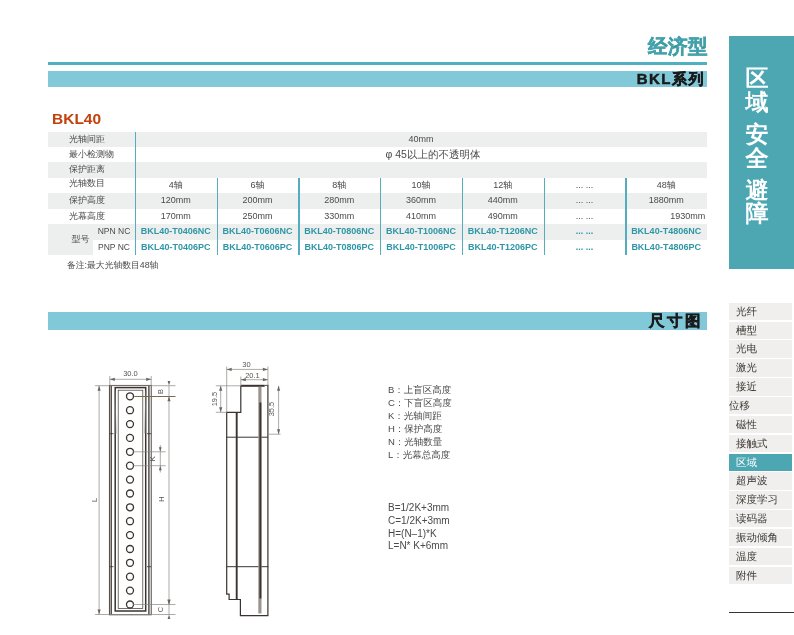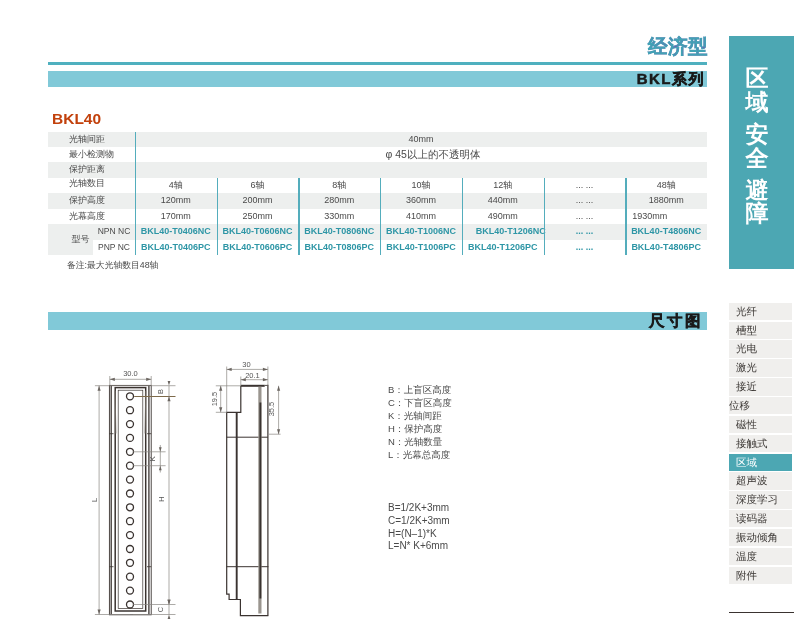--- a/index.html
+++ b/index.html
@@ -3,21 +3,21 @@
 <meta charset="utf-8">
 <style>
   html,body{margin:0;padding:0;}
   body{width:794px;height:635px;position:relative;background:#fff;
        font-family:"Liberation Sans",sans-serif;overflow:hidden;}
   .abs{position:absolute;}
 </style>
 </head>
 <body>
 
-<div class="abs" style="left:407px;top:32.5px;width:301px;text-align:right;font-size:19.5px;font-weight:bold;color:#a21caf;letter-spacing:0.5px;-webkit-text-stroke:0.5px #41a3b5;">经济型</div>
+<div class="abs" style="left:407px;top:32.5px;width:301px;text-align:right;font-size:19.5px;font-weight:bold;color:#4d7c0f;letter-spacing:0.5px;-webkit-text-stroke:0.5px #41a3b5;">经济型</div>
 
 <div class="abs" style="left:48px;top:62px;width:659px;height:2.5px;background:#4fb0bf;"></div>
 
 <div class="abs" style="left:48px;top:71px;width:659px;height:16px;background:#81c9d8;"></div>
 
 <div class="abs" style="left:407px;top:71px;width:298px;height:16px;line-height:16px;text-align:right;font-size:15px;font-weight:bold;color:#1a1a1a;letter-spacing:1.5px;-webkit-text-stroke:0.5px #1a1a1a;">BKL系列</div>
 
 <div class="abs" style="left:52px;top:109.5px;font-size:15.5px;font-weight:bold;color:#c2410c;">BKL40</div>
 
 <div class="abs" style="left:48px;top:131.5px;width:659px;height:123.6px;font-size:9px;color:#4a4a4a;">
@@ -63,27 +63,27 @@
   <div class="abs" style="left:413.9px;top:61.8px;width:81.7px;height:15.45px;line-height:15.45px;text-align:center;">440mm</div>
   <div class="abs" style="left:495.6px;top:61.8px;width:81.7px;height:15.45px;line-height:15.45px;text-align:center;">... ...</div>
   <div class="abs" style="left:577.3px;top:61.8px;width:81.7px;height:15.45px;line-height:15.45px;text-align:center;">1880mm</div>
 
   <div class="abs" style="left:87px;top:77.25px;width:81.7px;height:15.45px;line-height:15.45px;text-align:center;">170mm</div>
   <div class="abs" style="left:168.7px;top:77.25px;width:81.7px;height:15.45px;line-height:15.45px;text-align:center;">250mm</div>
   <div class="abs" style="left:250.4px;top:77.25px;width:81.7px;height:15.45px;line-height:15.45px;text-align:center;">330mm</div>
   <div class="abs" style="left:332.1px;top:77.25px;width:81.7px;height:15.45px;line-height:15.45px;text-align:center;">410mm</div>
   <div class="abs" style="left:413.9px;top:77.25px;width:81.7px;height:15.45px;line-height:15.45px;text-align:center;">490mm</div>
   <div class="abs" style="left:495.6px;top:77.25px;width:81.7px;height:15.45px;line-height:15.45px;text-align:center;">... ...</div>
-  <div class="abs" style="left:561px;top:77.25px;width:81.7px;height:15.45px;line-height:15.45px;text-align:center;">1930mm</div>
+  <div class="abs" style="left:599px;top:77.25px;width:81.7px;height:15.45px;line-height:15.45px;text-align:center;">1930mm</div>
 
   <div class="abs" style="left:87px;top:92.7px;width:81.7px;height:15.45px;line-height:15.45px;text-align:center;font-weight:bold;color:#2e96a6;">BKL40-T0406NC</div>
   <div class="abs" style="left:168.7px;top:92.7px;width:81.7px;height:15.45px;line-height:15.45px;text-align:center;font-weight:bold;color:#2e96a6;">BKL40-T0606NC</div>
   <div class="abs" style="left:250.4px;top:92.7px;width:81.7px;height:15.45px;line-height:15.45px;text-align:center;font-weight:bold;color:#2e96a6;">BKL40-T0806NC</div>
   <div class="abs" style="left:332.1px;top:92.7px;width:81.7px;height:15.45px;line-height:15.45px;text-align:center;font-weight:bold;color:#2e96a6;">BKL40-T1006NC</div>
-  <div class="abs" style="left:413.9px;top:92.7px;width:81.7px;height:15.45px;line-height:15.45px;text-align:center;font-weight:bold;color:#2e96a6;padding-left:8px;">BKL40-T1206NC</div>
+  <div class="abs" style="left:413.9px;top:92.7px;width:81.7px;height:15.45px;line-height:15.45px;text-align:center;font-weight:bold;color:#2e96a6;">BKL40-T1206NC</div>
   <div class="abs" style="left:495.6px;top:92.7px;width:81.7px;height:15.45px;line-height:15.45px;text-align:center;font-weight:bold;color:#2e96a6;">... ...</div>
   <div class="abs" style="left:577.3px;top:92.7px;width:81.7px;height:15.45px;line-height:15.45px;text-align:center;font-weight:bold;color:#2e96a6;">BKL40-T4806NC</div>
 
   <div class="abs" style="left:87px;top:108.15px;width:81.7px;height:15.45px;line-height:15.45px;text-align:center;font-weight:bold;color:#2e96a6;">BKL40-T0406PC</div>
   <div class="abs" style="left:168.7px;top:108.15px;width:81.7px;height:15.45px;line-height:15.45px;text-align:center;font-weight:bold;color:#2e96a6;">BKL40-T0606PC</div>
   <div class="abs" style="left:250.4px;top:108.15px;width:81.7px;height:15.45px;line-height:15.45px;text-align:center;font-weight:bold;color:#2e96a6;">BKL40-T0806PC</div>
   <div class="abs" style="left:332.1px;top:108.15px;width:81.7px;height:15.45px;line-height:15.45px;text-align:center;font-weight:bold;color:#2e96a6;">BKL40-T1006PC</div>
   <div class="abs" style="left:413.9px;top:108.15px;width:81.7px;height:15.45px;line-height:15.45px;text-align:center;font-weight:bold;color:#2e96a6;">BKL40-T1206PC</div>
   <div class="abs" style="left:495.6px;top:108.15px;width:81.7px;height:15.45px;line-height:15.45px;text-align:center;font-weight:bold;color:#2e96a6;">... ...</div>
   <div class="abs" style="left:577.3px;top:108.15px;width:81.7px;height:15.45px;line-height:15.45px;text-align:center;font-weight:bold;color:#2e96a6;">BKL40-T4806PC</div>

